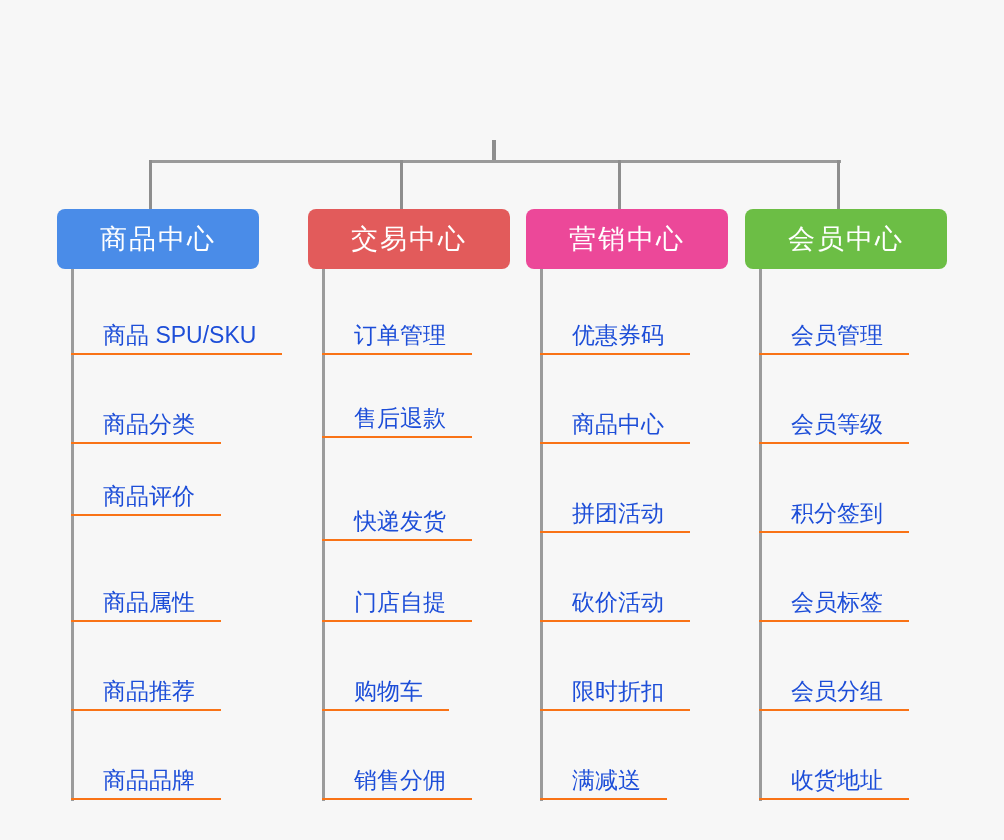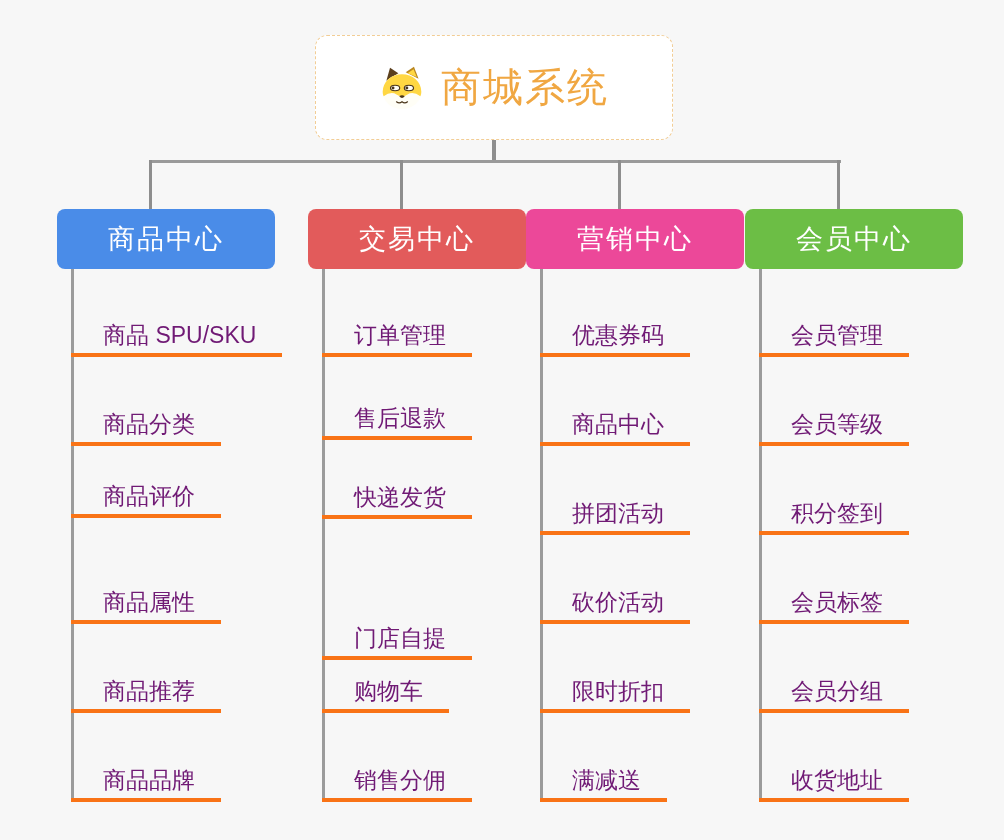--- a/index.html
+++ b/index.html
@@ -25,60 +25,44 @@
   
   .connector { position:absolute; background:#8E8E8E; }
   .c-stem   { left:492px; top:140px; width:4px;  height:23px; }
   .c-hline  { left:149px; top:160px; width:692px; height:3px; background:#9A9A9A; }
   .c-drop   { top:160px; width:3px; height:49px; }
   .c-drop1  { left:149px; }
   .c-drop2  { left:400px; }
   .c-drop3  { left:618px; }
   .c-drop4  { left:837px; }
   
-  .branch-column { position:absolute; top:209px; width:218px; }
+  .branch-column { position:absolute; top:209px; width:202px; }
   .branch-box {
     position:relative; height:60px; border-radius:8px;
     display:flex; align-items:center; justify-content:center;
   }
   .branch-label { color:#FFFFFF; font-size:27px; letter-spacing:2px; }
   .trunk {
     position:absolute; left:14px; top:60px;
     width:3px; height:532px; background:#9B9B9B;
   }
   .children { position:absolute; left:0; top:0; }
   .child {
     position:absolute; left:14px;
     white-space:nowrap;
-    font-size:23px; line-height:26px; color:#701a75;
+    font-size:23px; line-height:26px; color:#1d4ed8;
     padding:0 26px 5px 32px;
-    border-bottom:4px solid #f97316;
+    border-bottom:2px solid #f97316;
   }
 </style>
 </head>
 <body>
 
 <div class="canvas">
 
-  <div class="root-node">
-    <svg viewBox="0 0 100 100" width="46" height="46">
-      <path d="M16 34 L24 6 L42 18 Z" fill="#5B3F1D"></path>
-      <path d="M58 16 L76 4 L86 30 Z" fill="#B9861F"></path>
-      <path d="M62 18 L75 9 L82 26 Z" fill="#FFD743"></path>
-      <ellipse cx="50" cy="58" rx="42" ry="38" fill="#FFFEF6"></ellipse>
-      <path d="M8 58 A42 38 0 0 1 92 58 Q92 64 90 68 Q74 56 62 64 Q50 72 38 64 Q26 56 10 68 Q8 64 8 58 Z" fill="#FFD743"></path>
-      <ellipse cx="35" cy="50" rx="10" ry="6" fill="#FFFEF6" stroke="#4A351A" stroke-width="2.5"></ellipse>
-      <circle cx="30.5" cy="50" r="3.2" fill="#4A351A"></circle>
-      <ellipse cx="65" cy="50" rx="10" ry="6" fill="#FFFEF6" stroke="#4A351A" stroke-width="2.5"></ellipse>
-      <circle cx="60.5" cy="50" r="3.2" fill="#4A351A"></circle>
-      <path d="M44 68 Q50 63 56 68 Q50 75 44 68 Z" fill="#4A351A"></path>
-      <path d="M38 80 Q44 85 50 80 Q56 85 62 80" fill="none" stroke="#4A351A" stroke-width="2.5" stroke-linecap="round"></path>
-    </svg>
-    <span class="root-label">商城系统</span>
-  </div>
 
   <div class="connector c-stem"></div>
   <div class="connector c-hline"></div>
   <div class="connector c-drop c-drop1"></div>
   <div class="connector c-drop c-drop2"></div>
   <div class="connector c-drop c-drop3"></div>
   <div class="connector c-drop c-drop4"></div>
 
   <div id="columns">
       <div class="branch-column" style="left: 57px;">
@@ -96,22 +80,22 @@
         </div>
   </div>
       <div class="branch-column" style="left: 308px;">
     <div class="branch-box" style="background: rgb(226, 91, 91);">
       <span class="branch-label">交易中心</span>
     </div>
     <div class="trunk"></div>
     <div class="children">
           <div class="child" style="top: 113px;">订单管理</div>
           <div class="child" style="top: 196px;">售后退款</div>
-          <div class="child" style="top: 275px;">快递发货</div>
-          <div class="child" style="top: 380px; margin-top: 36px;">门店自提</div>
+          <div class="child" style="top: 299px;">快递发货</div>
+          <div class="child" style="top: 380px;">门店自提</div>
           <div class="child" style="top: 469px;">购物车</div>
           <div class="child" style="top: 558px;">销售分佣</div>
         </div>
   </div>
       <div class="branch-column" style="left: 526px;">
     <div class="branch-box" style="background: #ec4899;">
       <span class="branch-label">营销中心</span>
     </div>
     <div class="trunk"></div>
     <div class="children">

